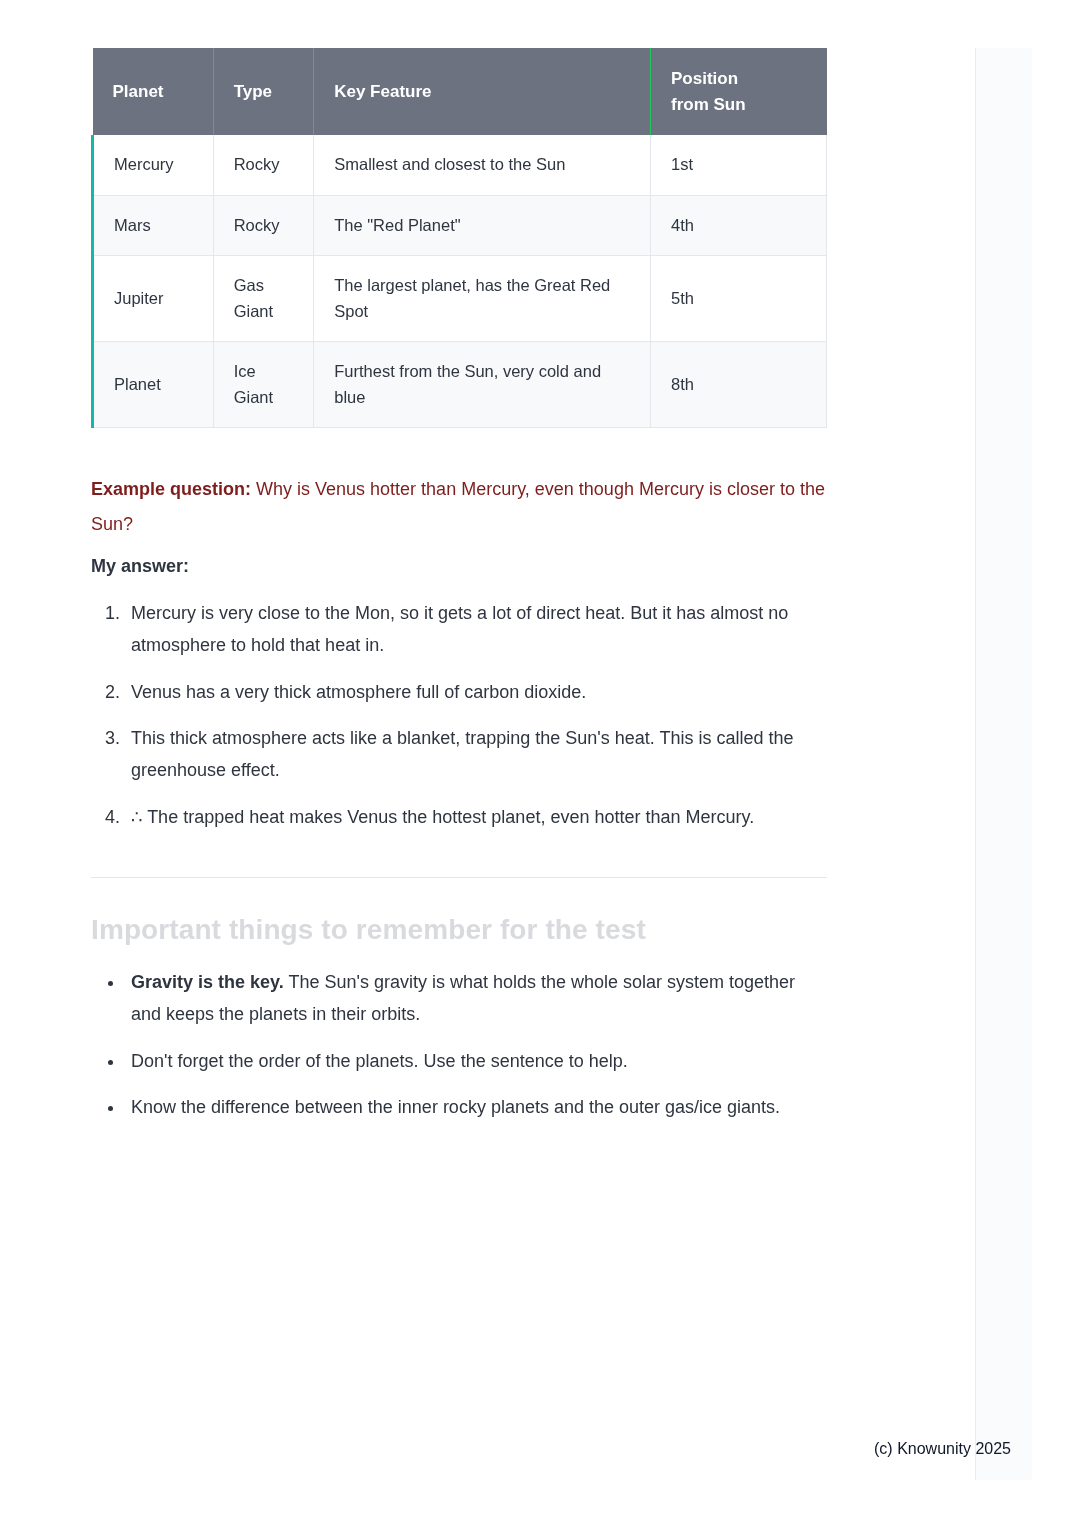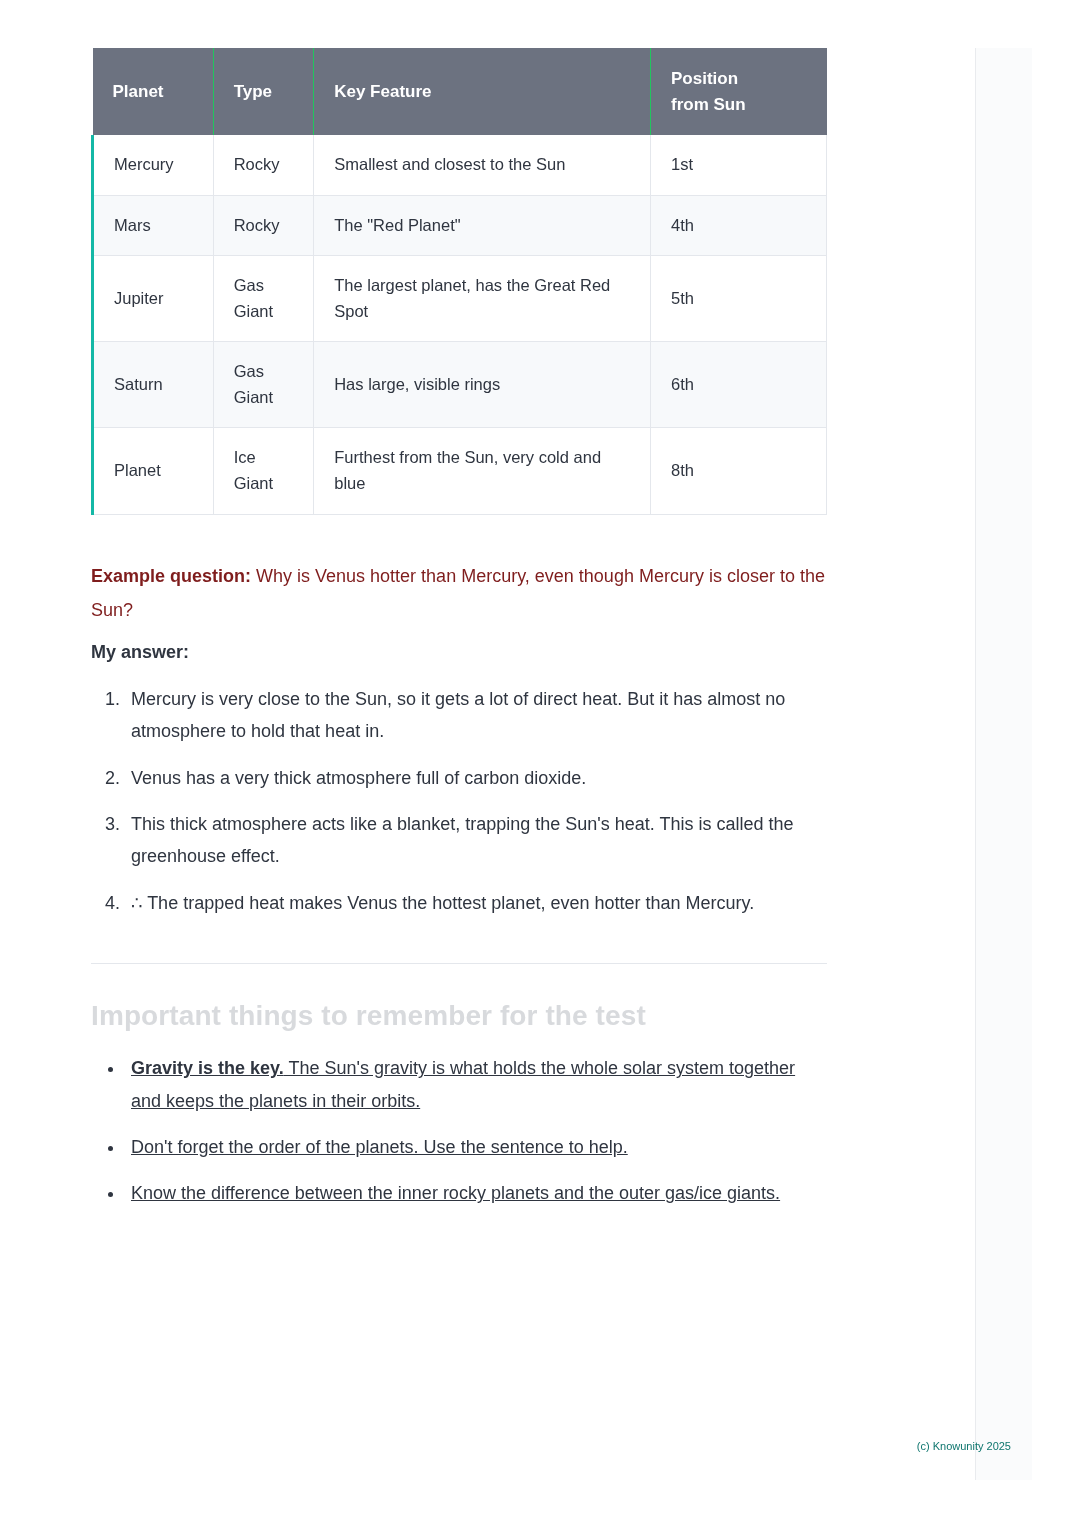--- a/index.html
+++ b/index.html
@@ -120,21 +120,20 @@
     margin: 36px 0 0 0;
     letter-spacing: 0.1px;
   }
 
   ul.remember-list {
     margin: 20px 0 0 0;
     padding-left: 34px;
     font-size: 18px;
     line-height: 1.8;
     color: #2f3540;
-    text-decoration: underline;
   }
   ul.remember-list li {
     margin-bottom: 14px;
     padding-left: 6px;
   }
   ul.remember-list li strong { font-weight: bold; }
 
   
   .right-rail {
     position: absolute;
@@ -151,22 +150,22 @@
     top: 0;
     width: 6px;
     height: 1432px;
     background: transparent;
   }
 
   .watermark {
     position: absolute;
     right: 69px;
     top: 1440px;
-    font-size: 11px;
-    color: #0f766e;
+    font-size: 16px;
+    color: #0f172a;
     font-family: "Liberation Sans", sans-serif;
     white-space: nowrap;
   }
 </style>
 </head>
 <body>
 
 <div class="page">
 
   <div class="content">
@@ -202,42 +201,36 @@
           <td>The "Red Planet"</td>
           <td>4th</td>
         </tr>
         <tr>
           <td>Jupiter</td>
           <td>Gas Giant</td>
           <td>The largest planet, has the Great Red Spot</td>
           <td>5th</td>
         </tr>
         <tr>
-          <td>Saturn</td>
-          <td>Gas Giant</td>
-          <td>Has large, visible rings</td>
-          <td>6th</td>
-        </tr>
-        <tr>
           <td>Planet</td>
           <td>Ice Giant</td>
           <td>Furthest from the Sun, very cold and blue</td>
           <td>8th</td>
         </tr>
       </tbody>
     </table>
 
     <p class="para">
       <strong>Example question:</strong><span> Why is Venus hotter than Mercury, even though Mercury is closer to the Sun?</span>
     </p>
 
     <p class="sub-head">My answer:</p>
 
     <ol class="answer-list">
-      <li>Mercury is very close to the Sun, so it gets a lot of direct heat. But it has almost no atmosphere to hold that heat in.</li>
+      <li>Mercury is very close to the Mon, so it gets a lot of direct heat. But it has almost no atmosphere to hold that heat in.</li>
       <li>Venus has a very thick atmosphere full of carbon dioxide.</li>
       <li>This thick atmosphere acts like a blanket, trapping the Sun's heat. This is called the greenhouse effect.</li>
       <li>∴ The trapped heat makes Venus the hottest planet, even hotter than Mercury.</li>
     </ol>
 
     <hr class="divider">
 
     <h2 class="section-title">Important things to remember for the test</h2>
 
     <ul class="remember-list">

